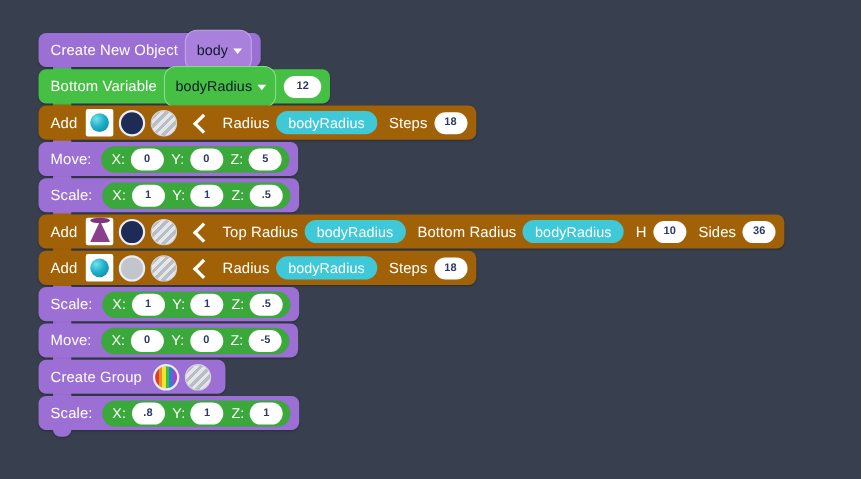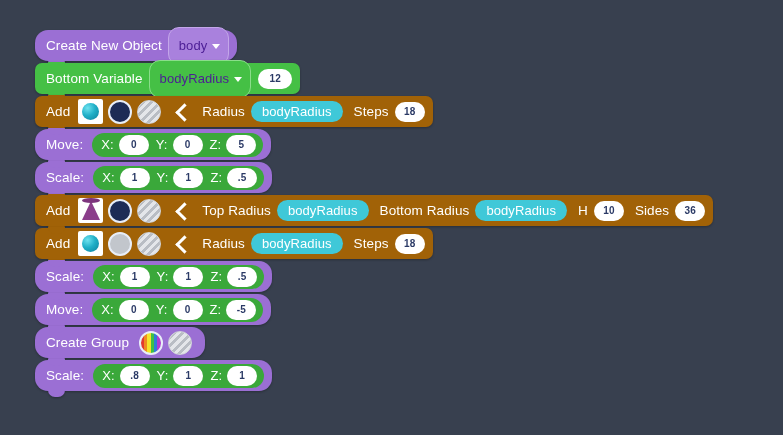--- a/index.html
+++ b/index.html
@@ -29,21 +29,21 @@
     margin-bottom: 0px;
     padding: 0 8px 0 7px;
     width: max-content;
     color: #ffffff;
     font-size: 13.5px;
     letter-spacing: .1px;
     filter: drop-shadow(0 1px 1px rgba(0,0,0,.28));
   }
   .block + .block { margin-top: 2px; }
 
-  .c-purple { background: #9b6fd4; border-radius: 13px; }
+  .c-purple { background: #9b6fd4; }
   .c-green  { background: #45c045; }
   .c-blue   { background: #a16207; }
 
   
   .block::before {
     content: "";
     position: absolute;
     left: 13px; top: -1px;
     width: 17px; height: 7px;
     border-radius: 0 0 7px 7px;
@@ -72,21 +72,21 @@
 
   
   .dropdown {
     display: inline-flex;
     align-items: center;
     gap: 5px;
     height: 38px;
     padding: 0 8px 0 10px;
     border-radius: 11px;
     font-size: 13px;
-    color: #4c1d95;
+    color: #0f172a;
     white-space: nowrap;
   }
   .dd-purple { background: #a981dd; border: 1px solid #c3a6e9; }
   .dd-green  { background: #45c045; border: 1px solid #8ade8a; }
   .caret {
     width: 0; height: 0;
     border-left: 4px solid transparent;
     border-right: 4px solid transparent;
     border-top: 5px solid #ffffff;
     margin-top: 1px;

